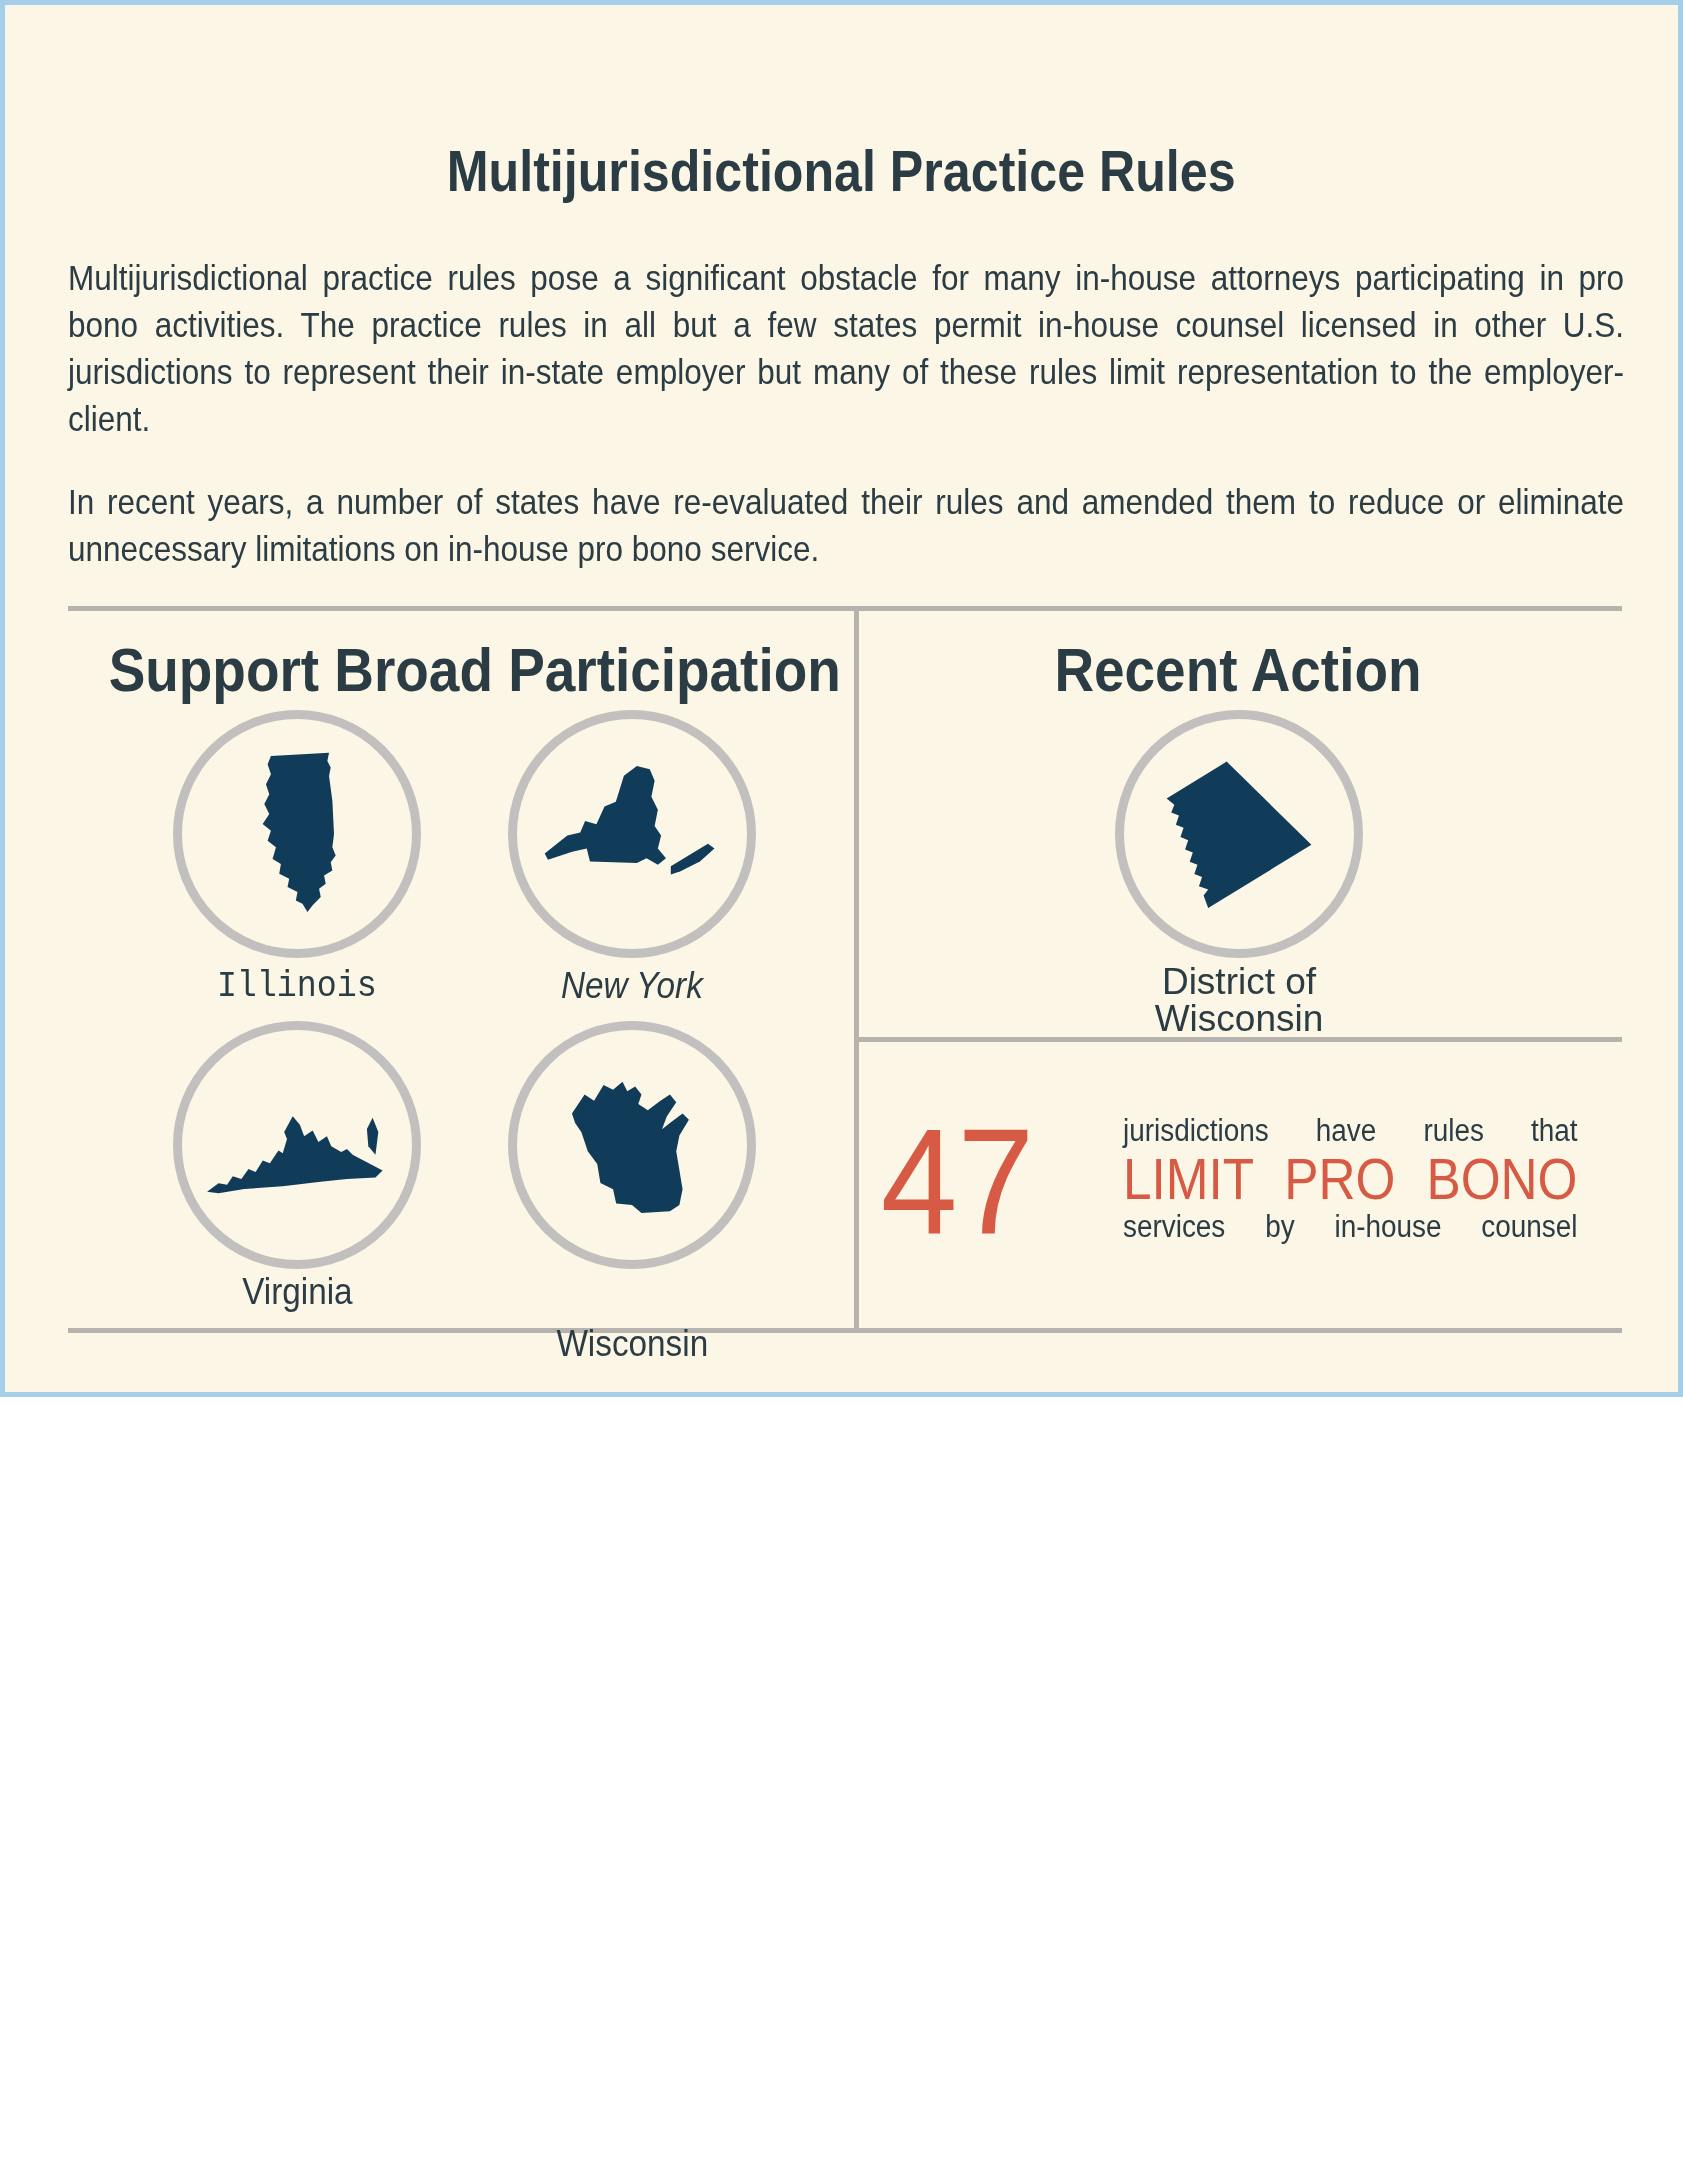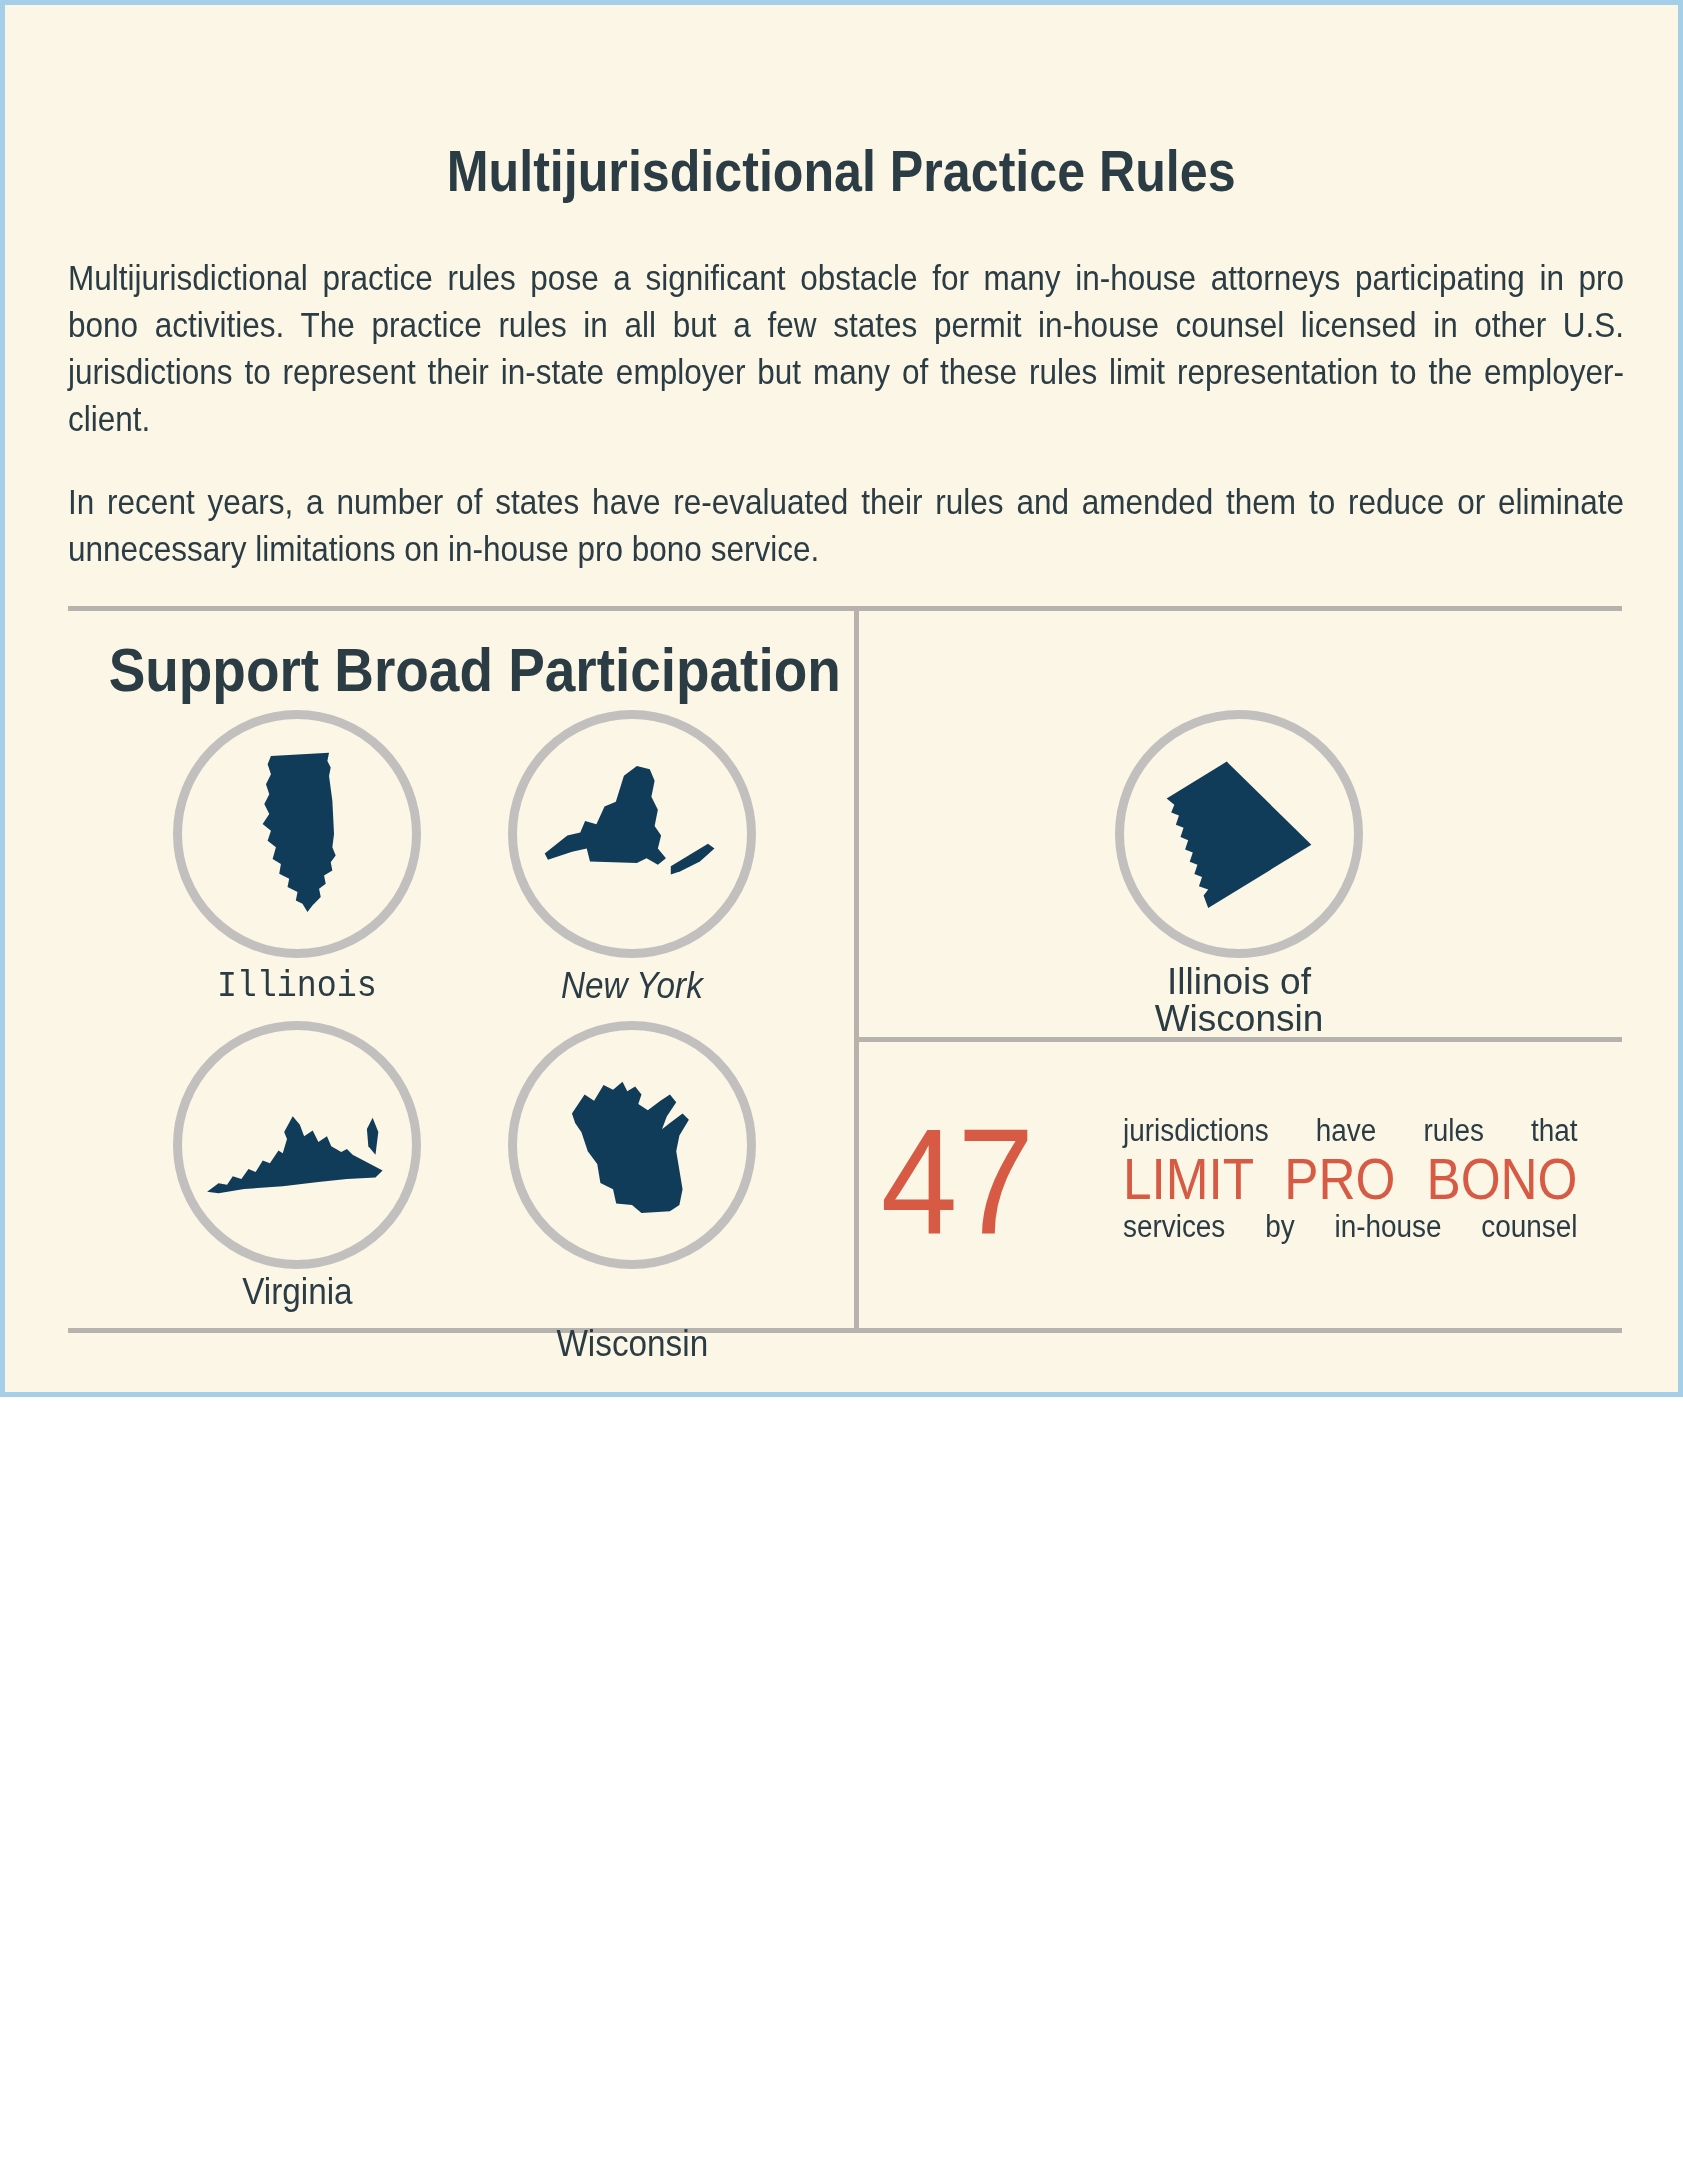--- a/index.html
+++ b/index.html
@@ -66,20 +66,21 @@
 
   <p class="abs para" id="p1">Multijurisdictional practice rules pose a significant obstacle for many in-house attorneys participating in pro bono activities. The practice rules in all but a few states permit in-house counsel licensed in other U.S. jurisdictions to represent their in-state employer but many of these rules limit representation to the employer-client.</p>
   <p class="abs para" id="p2">In recent years, a number of states have re-evaluated their rules and amended them to reduce or eliminate unnecessary limitations on in-house pro bono service.</p>
 
   <div class="abs hrule" id="rule-top"></div>
   <div class="abs vrule" id="rule-vertical"></div>
   <div class="abs hrule" id="rule-dc"></div>
   <div class="abs hrule" id="rule-bottom"></div>
 
   <h2 class="abs section-heading" id="heading-left"><span class="cx90">Support Broad Participation</span></h2>
+  <h2 class="abs section-heading" id="heading-right"><span class="cx90">Recent Action</span></h2>
 
   <div class="abs ring" style="left:168px;top:705px;">
     <svg width="83" height="168" viewBox="0 0 50 100">
       <path class="shape" d="M9,3 L44,1 L43,6 L45,10 L44,15 L46,30 L47,50 L46,58 L48,63 L45,67 L46,72 L41,75 L42,80 L38,83 L39,88 L34,93 L31,97 L28,92 L24,90 L25,85 L19,82 L20,77 L14,74 L15,68 L10,65 L12,58 L7,54 L9,48 L4,44 L8,38 L5,32 L8,26 L6,20 L9,14 L7,8 Z"></path>
     </svg>
   </div>
   <div class="abs state-label" style="left:168px;top:960px;font-family:Liberation Mono, monospace;"><span class="cx90">Illinois</span></div>
 
   <div class="abs ring" style="left:503px;top:705px;">
     <svg width="194" height="146" viewBox="0 0 120 90">
@@ -103,21 +104,21 @@
     </svg>
   </div>
   <div class="abs state-label" style="left:503px;top:1318px;"><span class="cx90">Wisconsin</span></div>
 
   <div class="abs ring" style="left:1110px;top:705px;">
     <svg width="154" height="158" viewBox="0 0 100 100">
       <path class="shape" d="M42,3 L97,57 L30,98 L27,90 L30,86 L24,84 L26,78 L21,76 L23,70 L18,68 L20,62 L15,60 L17,54 L12,52 L14,46 L9,44 L11,38 L6,36 L8,31 L3,27 Z"></path>
     </svg>
   </div>
   <div class="abs dc-label">
-    <div>Illinois of</div>
+    <div>District of</div>
     <div>Wisconsin</div>
   </div>
 
   <div class="abs stat-number"><span class="cx92">47</span></div>
   <div class="abs stat-line" id="stat-line1">jurisdictions have rules that</div>
   <div class="abs stat-line" id="stat-line2">LIMIT PRO BONO</div>
   <div class="abs stat-line" id="stat-line3">services by in-house counsel</div>
 
 </div>
 

